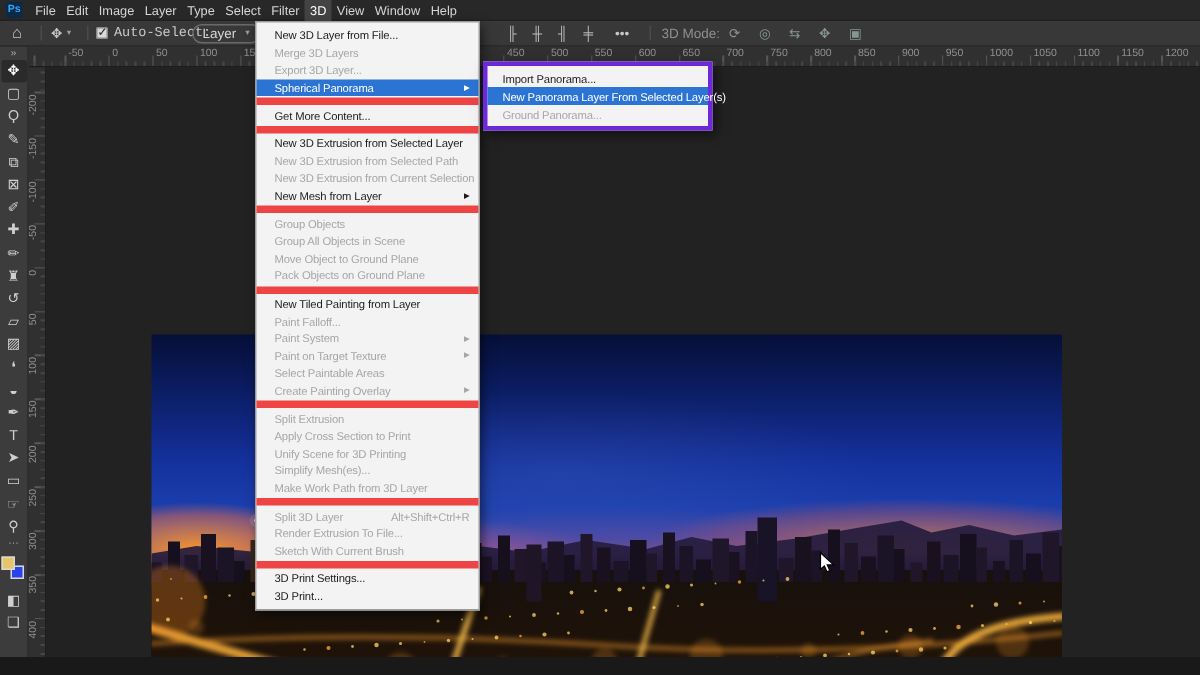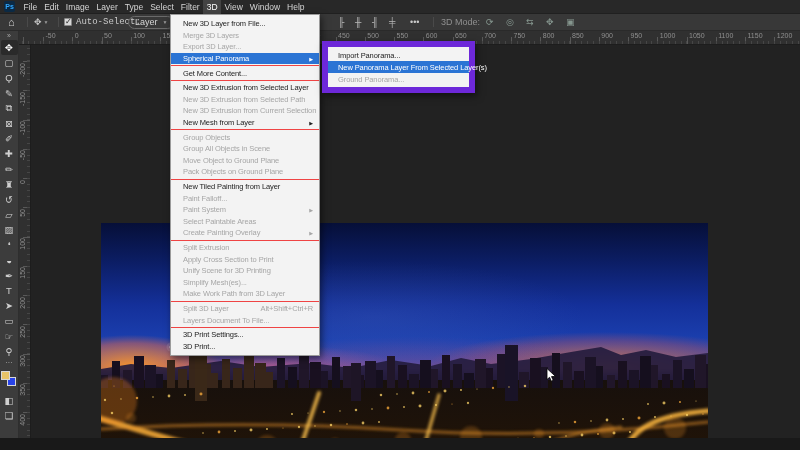--- a/index.html
+++ b/index.html
@@ -78,30 +78,30 @@
       radial-gradient(190px 34px at 27% 62%,rgba(226,96,134,.65),rgba(0,0,0,0) 72%),
       radial-gradient(260px 40px at 52% 61%,rgba(140,70,140,.45),rgba(0,0,0,0) 75%),
       radial-gradient(230px 44px at 83% 61%,rgba(240,125,60,.8),rgba(200,85,85,.35) 58%,rgba(0,0,0,0) 78%),
       radial-gradient(300px 80px at 45% 40%,rgba(90,120,200,.18),rgba(0,0,0,0) 70%),
       linear-gradient(180deg,#060f38 0%,#0b1c60 15%,#14309a 35%,#1b3fae 50%,#2c4cb0 58%,#4b549f 62%,#3a3560 65%,#241a30 68%,#130d10 74%);}
   .panorama svg{position:absolute;left:0;top:0;width:100%;height:100%;}
 
   
   .menu{position:absolute;left:170px;top:14px;width:150px;background:#f3f3f3;
     border:1px solid #9b9b9b;box-shadow:2px 3px 7px rgba(0,0,0,.5);z-index:100;padding:2px 0;}
-  .mgroup{border-bottom:1px solid #ef4444;padding:1px 0;}
+  .mgroup{border-bottom:5px solid #ef4444;padding:1px 0;}
   .mgroup:last-child{border-bottom:none;}
   .mi{height:11.6px;display:flex;align-items:center;padding:0 6px 0 12px;
     font-size:7.5px;letter-spacing:-0.1px;color:#1c1c1c;white-space:nowrap;cursor:default;}
   .mi.dis{color:#a6a6a6;text-align:center;}
   .mi.hl{background:#2b74d4;color:#ffffff;}
   .msc{margin-left:auto;padding-left:8px;}
   .arr{margin-left:auto;font-size:5px;}
   .submenu{position:absolute;left:322px;top:41px;width:153px;background:#f3f3f3;
-    border:6px solid #6d28d9;box-shadow:2px 3px 7px rgba(0,0,0,.5);z-index:110;padding:2px 0;}
+    border:3px solid #6d28d9;box-shadow:2px 3px 7px rgba(0,0,0,.5);z-index:110;padding:2px 0;}
   .submenu .mi{height:12px;padding:0 6px 0 10px;}
 
   
   .cursor{position:absolute;left:546px;top:368px;z-index:300;pointer-events:none;}
 </style>
 </head>
 <body>
 
 <div class="screen">
 
@@ -442,20 +442,24 @@
             <span class="ml">New Tiled Painting from Layer</span>
           </div>
           <div class="mi dis">
             <span class="ml">Paint Falloff...</span>
           </div>
           <div class="mi dis">
             <span class="ml">Paint System</span>
             <span class="arr">▶</span>
           </div>
           <div class="mi dis">
+            <span class="ml">Paint on Target Texture</span>
+            <span class="arr">▶</span>
+          </div>
+          <div class="mi dis">
             <span class="ml">Select Paintable Areas</span>
           </div>
           <div class="mi dis">
             <span class="ml">Create Painting Overlay</span>
             <span class="arr">▶</span>
           </div>
         </div>
         <div class="mgroup">
           <div class="mi dis">
             <span class="ml">Split Extrusion</span>
@@ -472,21 +476,24 @@
           <div class="mi dis">
             <span class="ml">Make Work Path from 3D Layer</span>
           </div>
         </div>
         <div class="mgroup">
           <div class="mi dis">
             <span class="ml">Split 3D Layer</span>
             <span class="msc">Alt+Shift+Ctrl+R</span>
           </div>
           <div class="mi dis">
-            <span class="ml">Layers Document To File...</span>
+            <span class="ml">Render Extrusion To File...</span>
+          </div>
+          <div class="mi dis">
+            <span class="ml">Sketch With Current Brush</span>
           </div>
         </div>
         <div class="mgroup">
           <div class="mi">
             <span class="ml">3D Print Settings...</span>
           </div>
           <div class="mi">
             <span class="ml">3D Print...</span>
           </div>
         </div>

